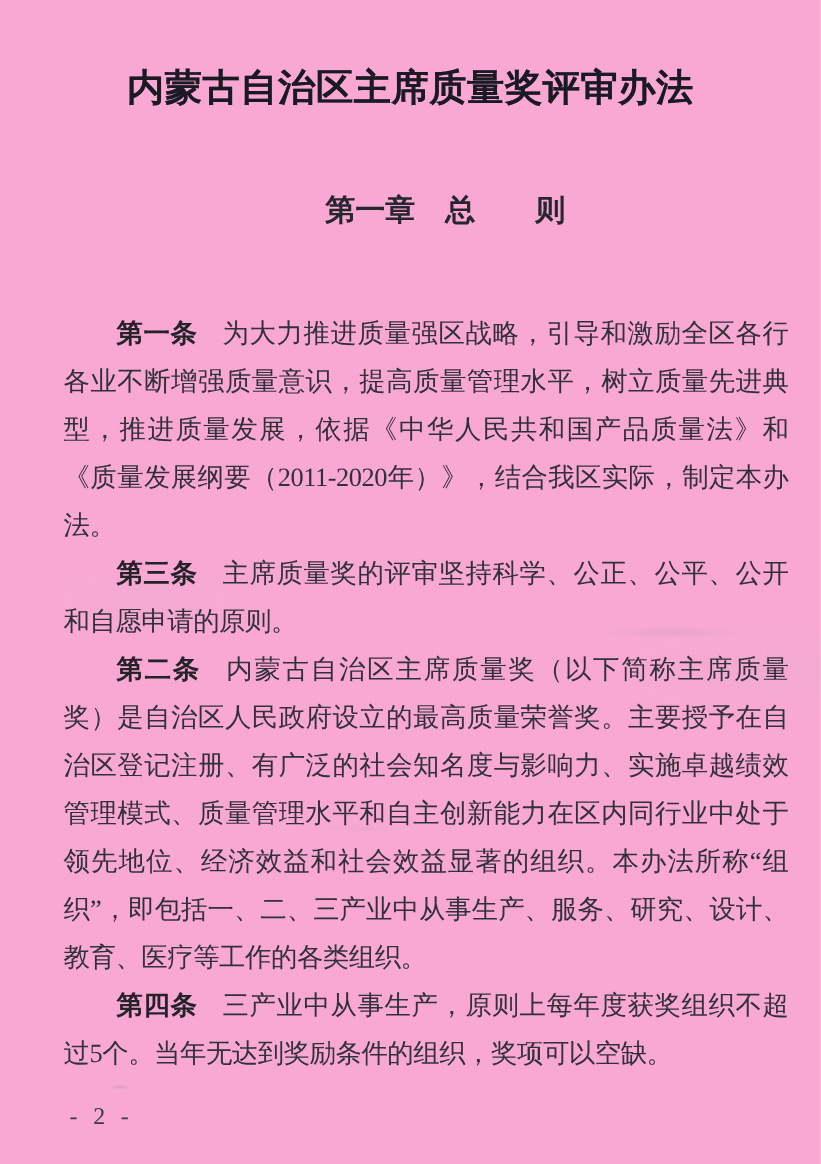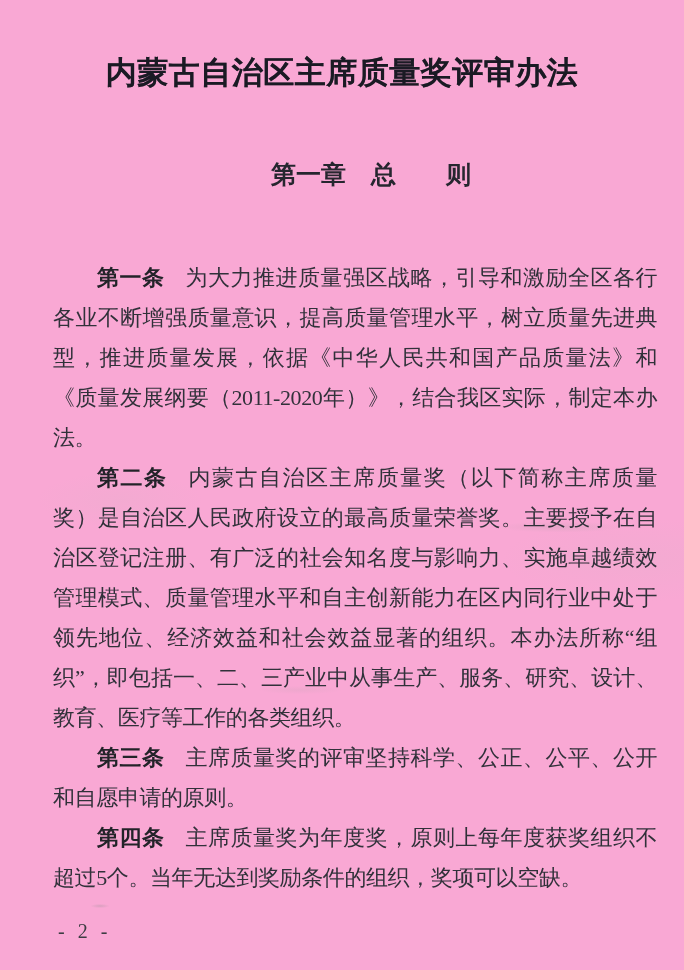--- a/index.html
+++ b/index.html
@@ -93,24 +93,24 @@
 
   <h1 class="doc-title">内蒙古自治区主席质量奖评审办法</h1>
 
   <h2 class="chapter-heading">第一章　总　　则</h2>
 
   <div class="doc-body">
     <p class="article">
       <span class="article-label">第一条</span><span>为大力推进质量强区战略，引导和激励全区各行各业不断增强质量意识，提高质量管理水平，树立质量先进典型，推进质量发展，依据《中华人民共和国产品质量法》和《质量发展纲要（2011-2020年）》，结合我区实际，制定本办法。</span>
     </p>
     <p class="article">
+      <span class="article-label">第三条</span><span>主席质量奖的评审坚持科学、公正、公平、公开和自愿申请的原则。</span>
+    </p>
+    <p class="article">
       <span class="article-label">第二条</span><span>内蒙古自治区主席质量奖（以下简称主席质量奖）是自治区人民政府设立的最高质量荣誉奖。主要授予在自治区登记注册、有广泛的社会知名度与影响力、实施卓越绩效管理模式、质量管理水平和自主创新能力在区内同行业中处于领先地位、经济效益和社会效益显著的组织。本办法所称“组织”，即包括一、二、三产业中从事生产、服务、研究、设计、教育、医疗等工作的各类组织。</span>
     </p>
     <p class="article">
-      <span class="article-label">第三条</span><span>主席质量奖的评审坚持科学、公正、公平、公开和自愿申请的原则。</span>
-    </p>
-    <p class="article">
-      <span class="article-label">第四条</span><span>主席质量奖为年度奖，原则上每年度获奖组织不超过5个。当年无达到奖励条件的组织，奖项可以空缺。</span>
+      <span class="article-label">第四条</span><span>三产业中从事生产，原则上每年度获奖组织不超过5个。当年无达到奖励条件的组织，奖项可以空缺。</span>
     </p>
   </div>
 
   <div class="page-number">- 2 -</div>
 </div>
 
 </body></html>

